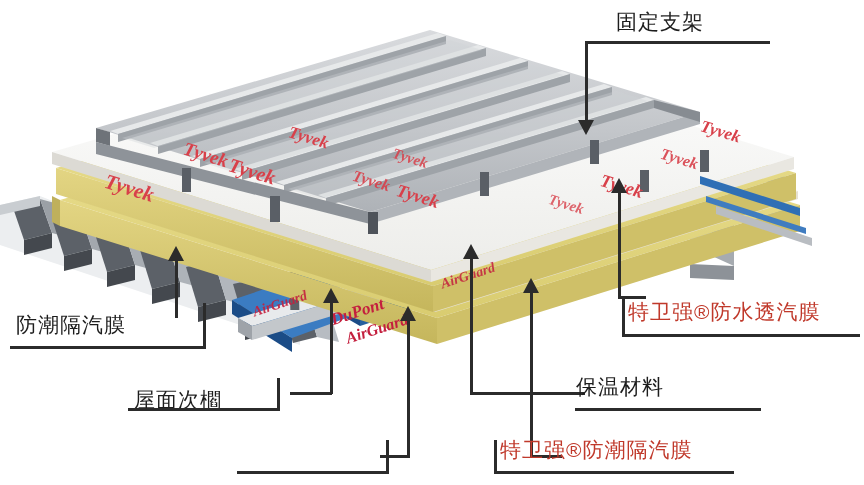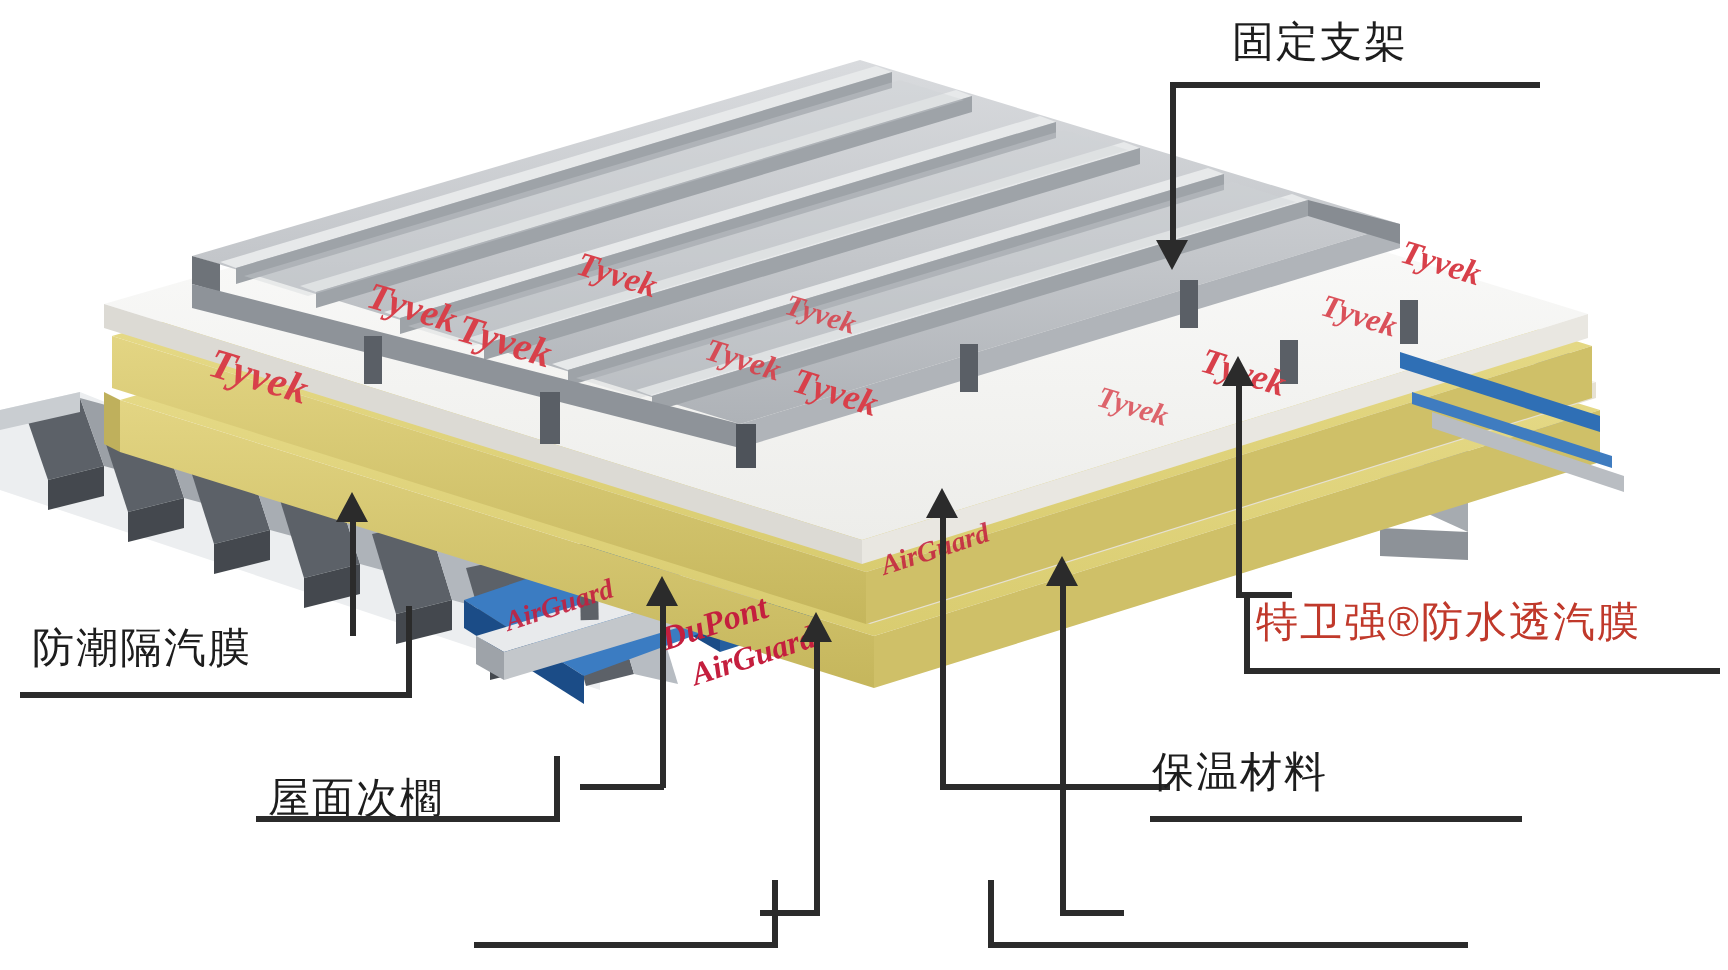--- a/index.html
+++ b/index.html
@@ -320,16 +320,17 @@
   <div class="ul" style="left:237px;top:471px;width:152px;"></div>
   <div class="vline" style="left:386px;top:440px;height:33px;"></div>
 
   <div class="lbl" style="left:576px;top:375px;">保温材料</div>
   <div class="ul" style="left:575px;top:408px;width:186px;"></div>
 
   <div class="lbl red" style="left:628px;top:300px;">特卫强®防水透汽膜</div>
   <div class="ul" style="left:622px;top:334px;width:238px;"></div>
   <div class="vline" style="left:622px;top:296px;height:40px;"></div>
 
+  <div class="lbl red" style="left:500px;top:438px;">特卫强®防潮隔汽膜</div>
   <div class="ul" style="left:494px;top:471px;width:240px;"></div>
   <div class="vline" style="left:494px;top:440px;height:33px;"></div>
 
 </div>
 
 </body></html>

